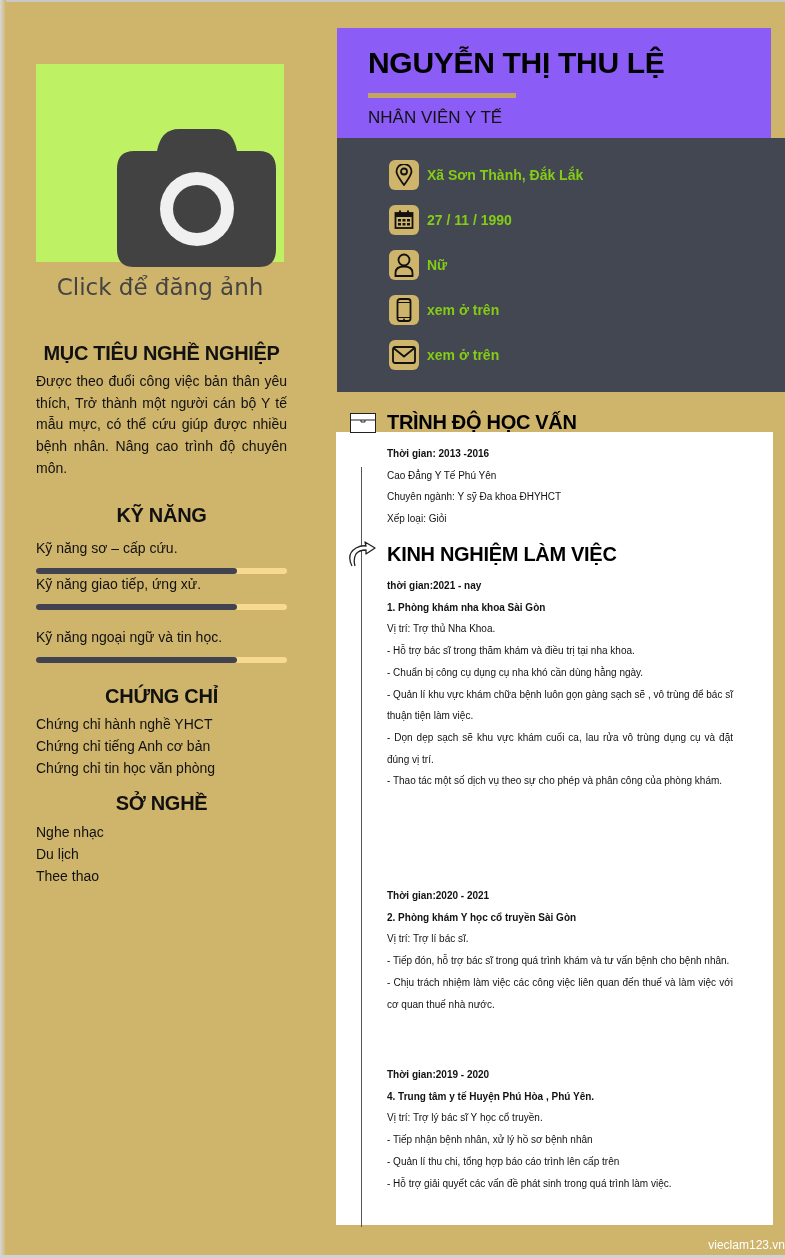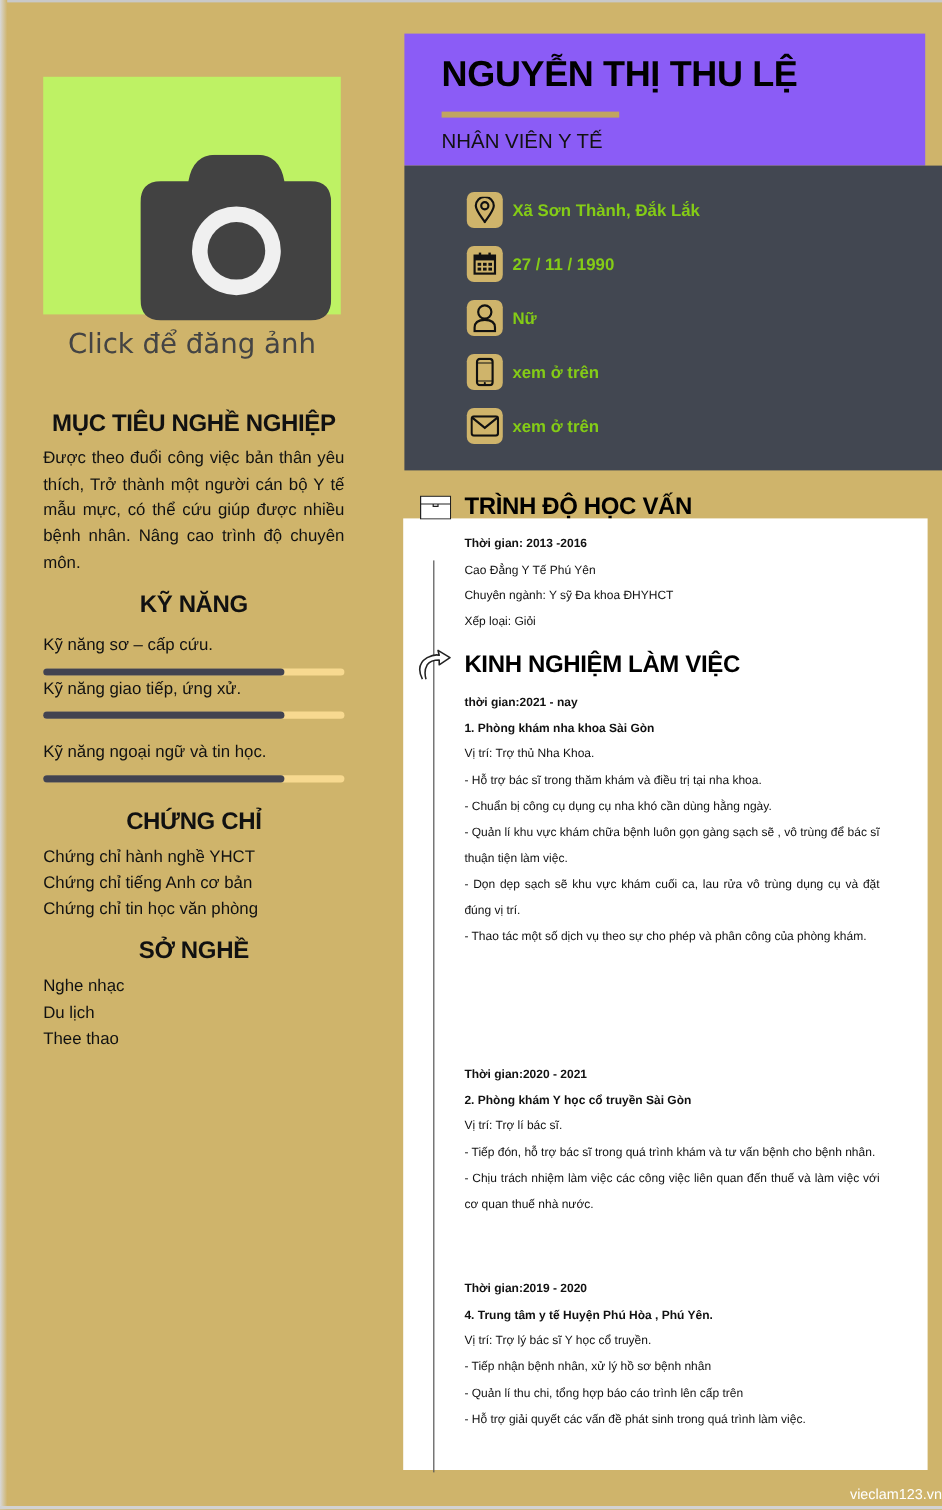--- a/index.html
+++ b/index.html
@@ -62,21 +62,21 @@
     <circle cx="80" cy="80" r="37" fill="#f0f0f0"></circle>
     <circle cx="80" cy="80" r="24" fill="#424242"></circle>
   </svg>
   <div class="cam-label">Click để đăng ảnh</div>
 </div>
 
 <div class="left">
   <div class="sec-title" style="margin-top:2px;">MỤC TIÊU NGHỀ NGHIỆP</div>
   <div class="para" style="margin-top:6px;">Được theo đuổi công việc bản thân yêu thích, Trở thành một người cán bộ Y tế mẫu mực, có thể cứu giúp được nhiều bệnh nhân. Nâng cao trình độ chuyên môn.</div>
 
-  <div class="sec-title" style="margin-top:13px;">KỸ NĂNG</div>
+  <div class="sec-title" style="margin-top:24px;">KỸ NĂNG</div>
   <div class="skill" style="margin-top:11px;">
     <div class="skill-label">Kỹ năng sơ – cấp cứu.</div>
     <div class="bar">
         <div class="bar-fill" style="width:201px;"></div>
       </div>
   </div>
   <div class="skill" style="">
     <div class="skill-label">Kỹ năng giao tiếp, ứng xử.</div>
     <div class="bar">
         <div class="bar-fill" style="width:201px;"></div>

